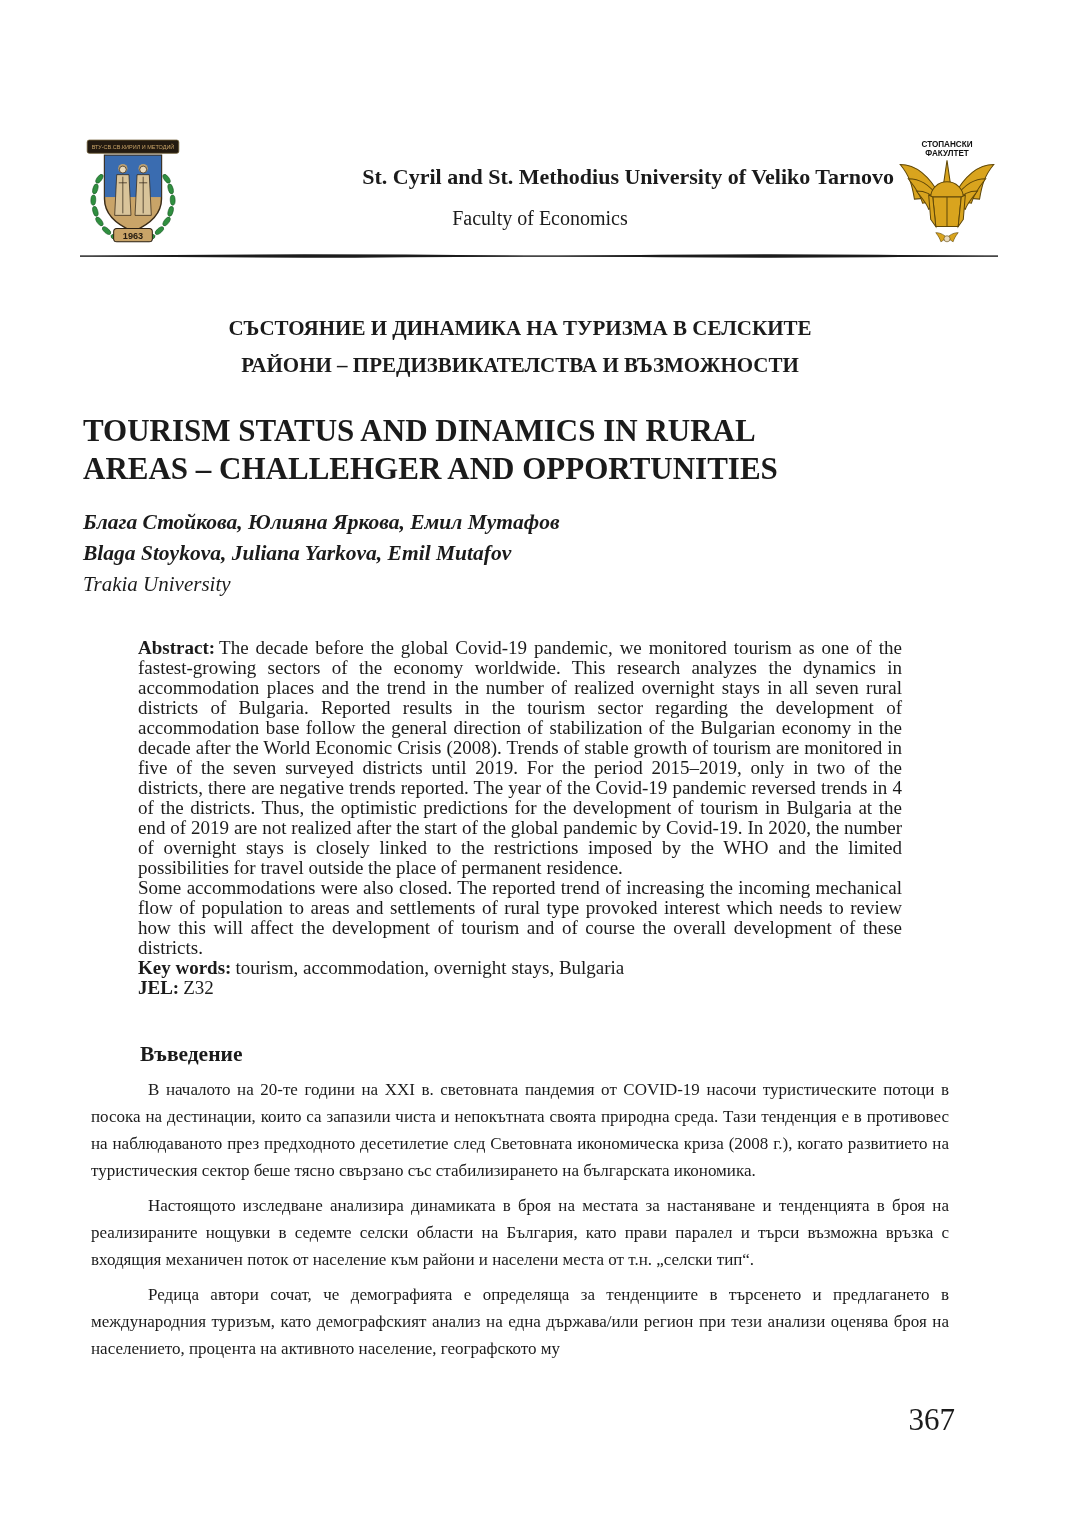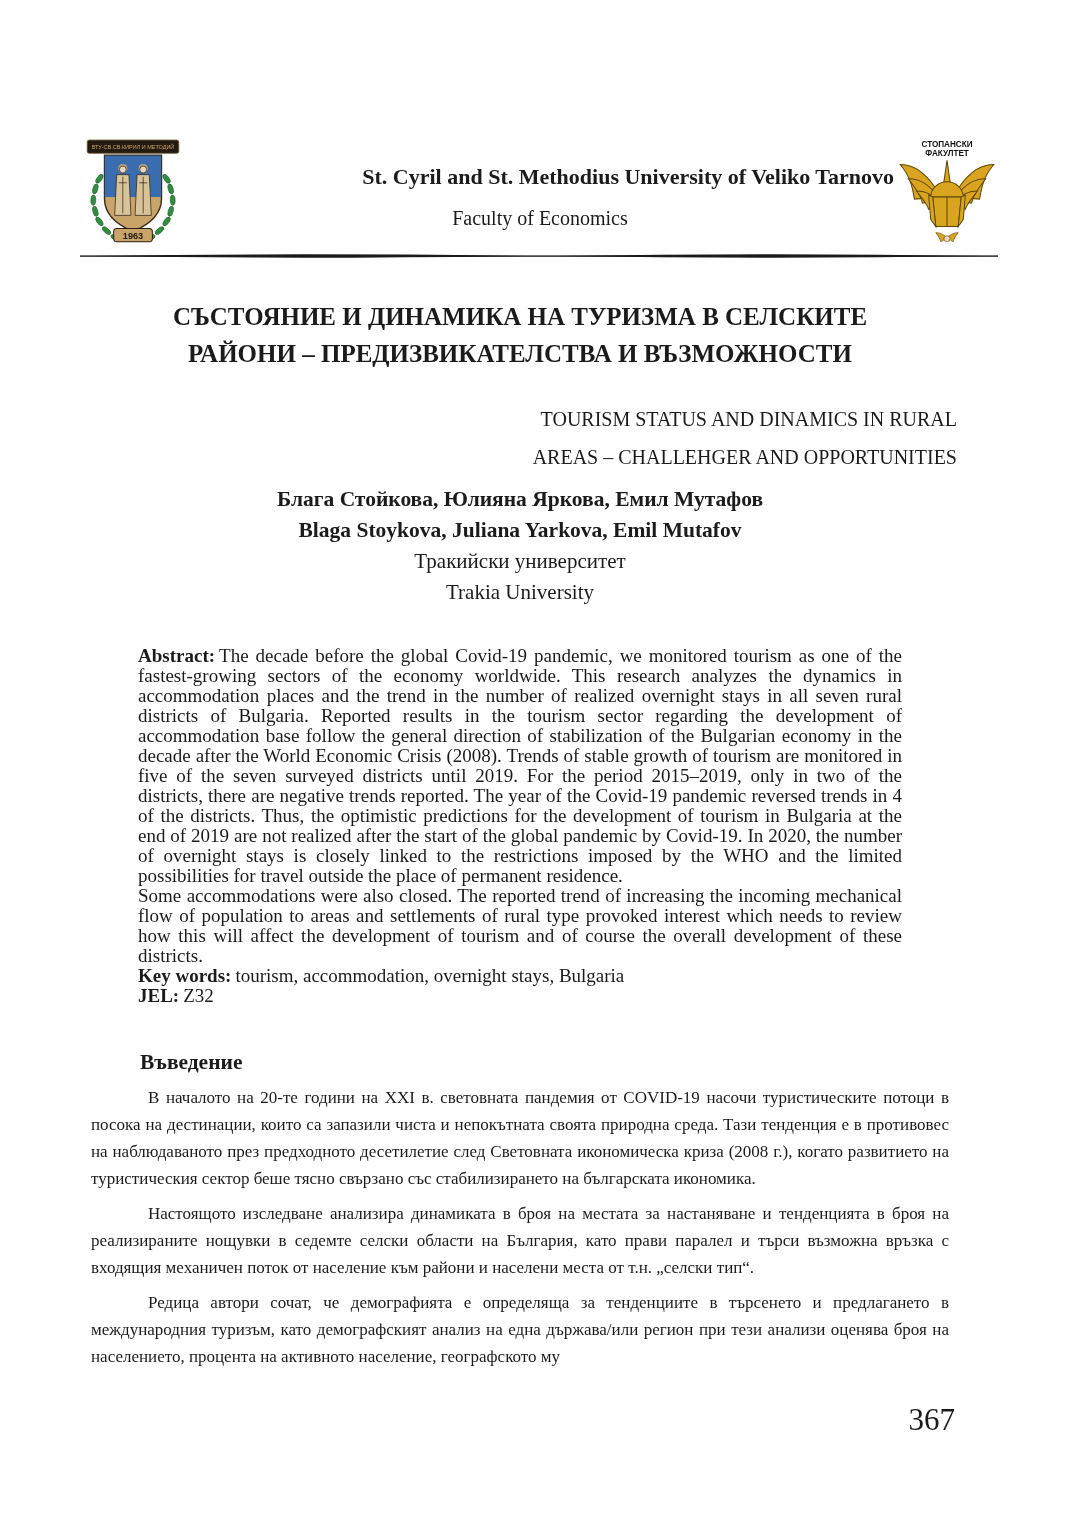--- a/index.html
+++ b/index.html
@@ -16,24 +16,24 @@
     position:absolute;top:136px;left:80px;width:920px;height:118px;
     display:flex;align-items:flex-start;justify-content:space-between;
   }
   .hdr-center{flex:1;text-align:center;padding-top:28px;}
   .hdr-uni{font-weight:bold;font-size:22px;line-height:26px;text-align:right;}
   .hdr-fac{font-size:20px;line-height:24px;margin-top:16px;}
   .logo{flex:0 0 auto;}
   .rule{position:absolute;top:252px;left:80px;width:918px;height:8px;}
   
   .content{position:absolute;top:298px;left:83px;width:874px;}
-  .title-bg{margin:0;text-align:center;font-weight:bold;font-size:25px;line-height:37px;}
-  .title-en{margin:28px 0 0 0;text-align:right;font-weight:normal;font-size:20px;line-height:38px;}
+  .title-bg{margin:12px;text-align:center;font-weight:bold;font-size:21px;line-height:37px;}
+  .title-en{margin:28px 0 0 0;text-align:left;font-weight:bold;font-size:31px;line-height:38px;}
   .title-line{display:block;}
-  .authors{margin-top:8px;text-align:center;font-size:21px;line-height:31px;}
+  .authors{margin-top:19px;text-align:left;font-size:21px;line-height:31px;font-style:italic;}
   .authors .b{font-weight:bold;font-size:21.5px;}
   .authors div{display:block;}
   .abstract{margin-top:38px;padding:0 55px;font-size:19px;line-height:20px;text-align:justify;}
   .abstract p{margin:0;}
   .b{font-weight:bold;}
   .lbl{padding-right:4px;}
   .intro-h{margin:43px 0 0 0;padding-left:57px;font-size:21.5px;font-weight:bold;line-height:27px;}
   .body-par{margin:8px;font-size:17px;line-height:27px;text-align:justify;text-indent:57px;}
   .pageno{position:absolute;top:1406px;right:125px;font-size:31px;line-height:28px;}
   svg text{font-family:"Liberation Sans","DejaVu Sans",sans-serif;}
@@ -147,21 +147,20 @@
     </h1>
 
     <h2 class="title-en">
       <span class="title-line">TOURISM STATUS AND DINAMICS IN RURAL</span>
       <span class="title-line">AREAS – CHALLEHGER AND OPPORTUNITIES</span>
     </h2>
 
     <div class="authors">
       <div class="b">Блага Стойкова, Юлияна Яркова, Емил Мутафов</div>
       <div class="b">Blaga Stoykova, Juliana Yarkova, Emil Mutafov</div>
-      <div>Тракийски университет</div>
       <div>Trakia University</div>
     </div>
 
     <div class="abstract">
       <p><span class="b lbl">Abstract:</span><span>The decade before the global Covid-19 pandemic, we monitored tourism as one of the fastest-growing sectors of the economy worldwide. This research analyzes the dynamics in accommodation places and the trend in the number of realized overnight stays in all seven rural districts of Bulgaria. Reported results in the tourism sector regarding the development of accommodation base follow the general direction of stabilization of the Bulgarian economy in the decade after the World Economic Crisis (2008). Trends of stable growth of tourism are monitored in five of the seven surveyed districts until 2019. For the period 2015–2019, only in two of the districts, there are negative trends reported. The year of the Covid-19 pandemic reversed trends in 4 of the districts. Thus, the optimistic predictions for the development of tourism in Bulgaria at the end of 2019 are not realized after the start of the global pandemic by Covid-19. In 2020, the number of overnight stays is closely linked to the restrictions imposed by the WHO and the limited possibilities for travel outside the place of permanent residence.</span></p>
       <p>Some accommodations were also closed. The reported trend of increasing the incoming mechanical flow of population to areas and settlements of rural type provoked interest which needs to review how this will affect the development of tourism and of course the overall development of these districts.</p>
       <p><span class="b lbl">Key words:</span><span>tourism, accommodation, overnight stays, Bulgaria</span></p>
       <p><span class="b lbl">JEL:</span><span>Z32</span></p>
     </div>
 

